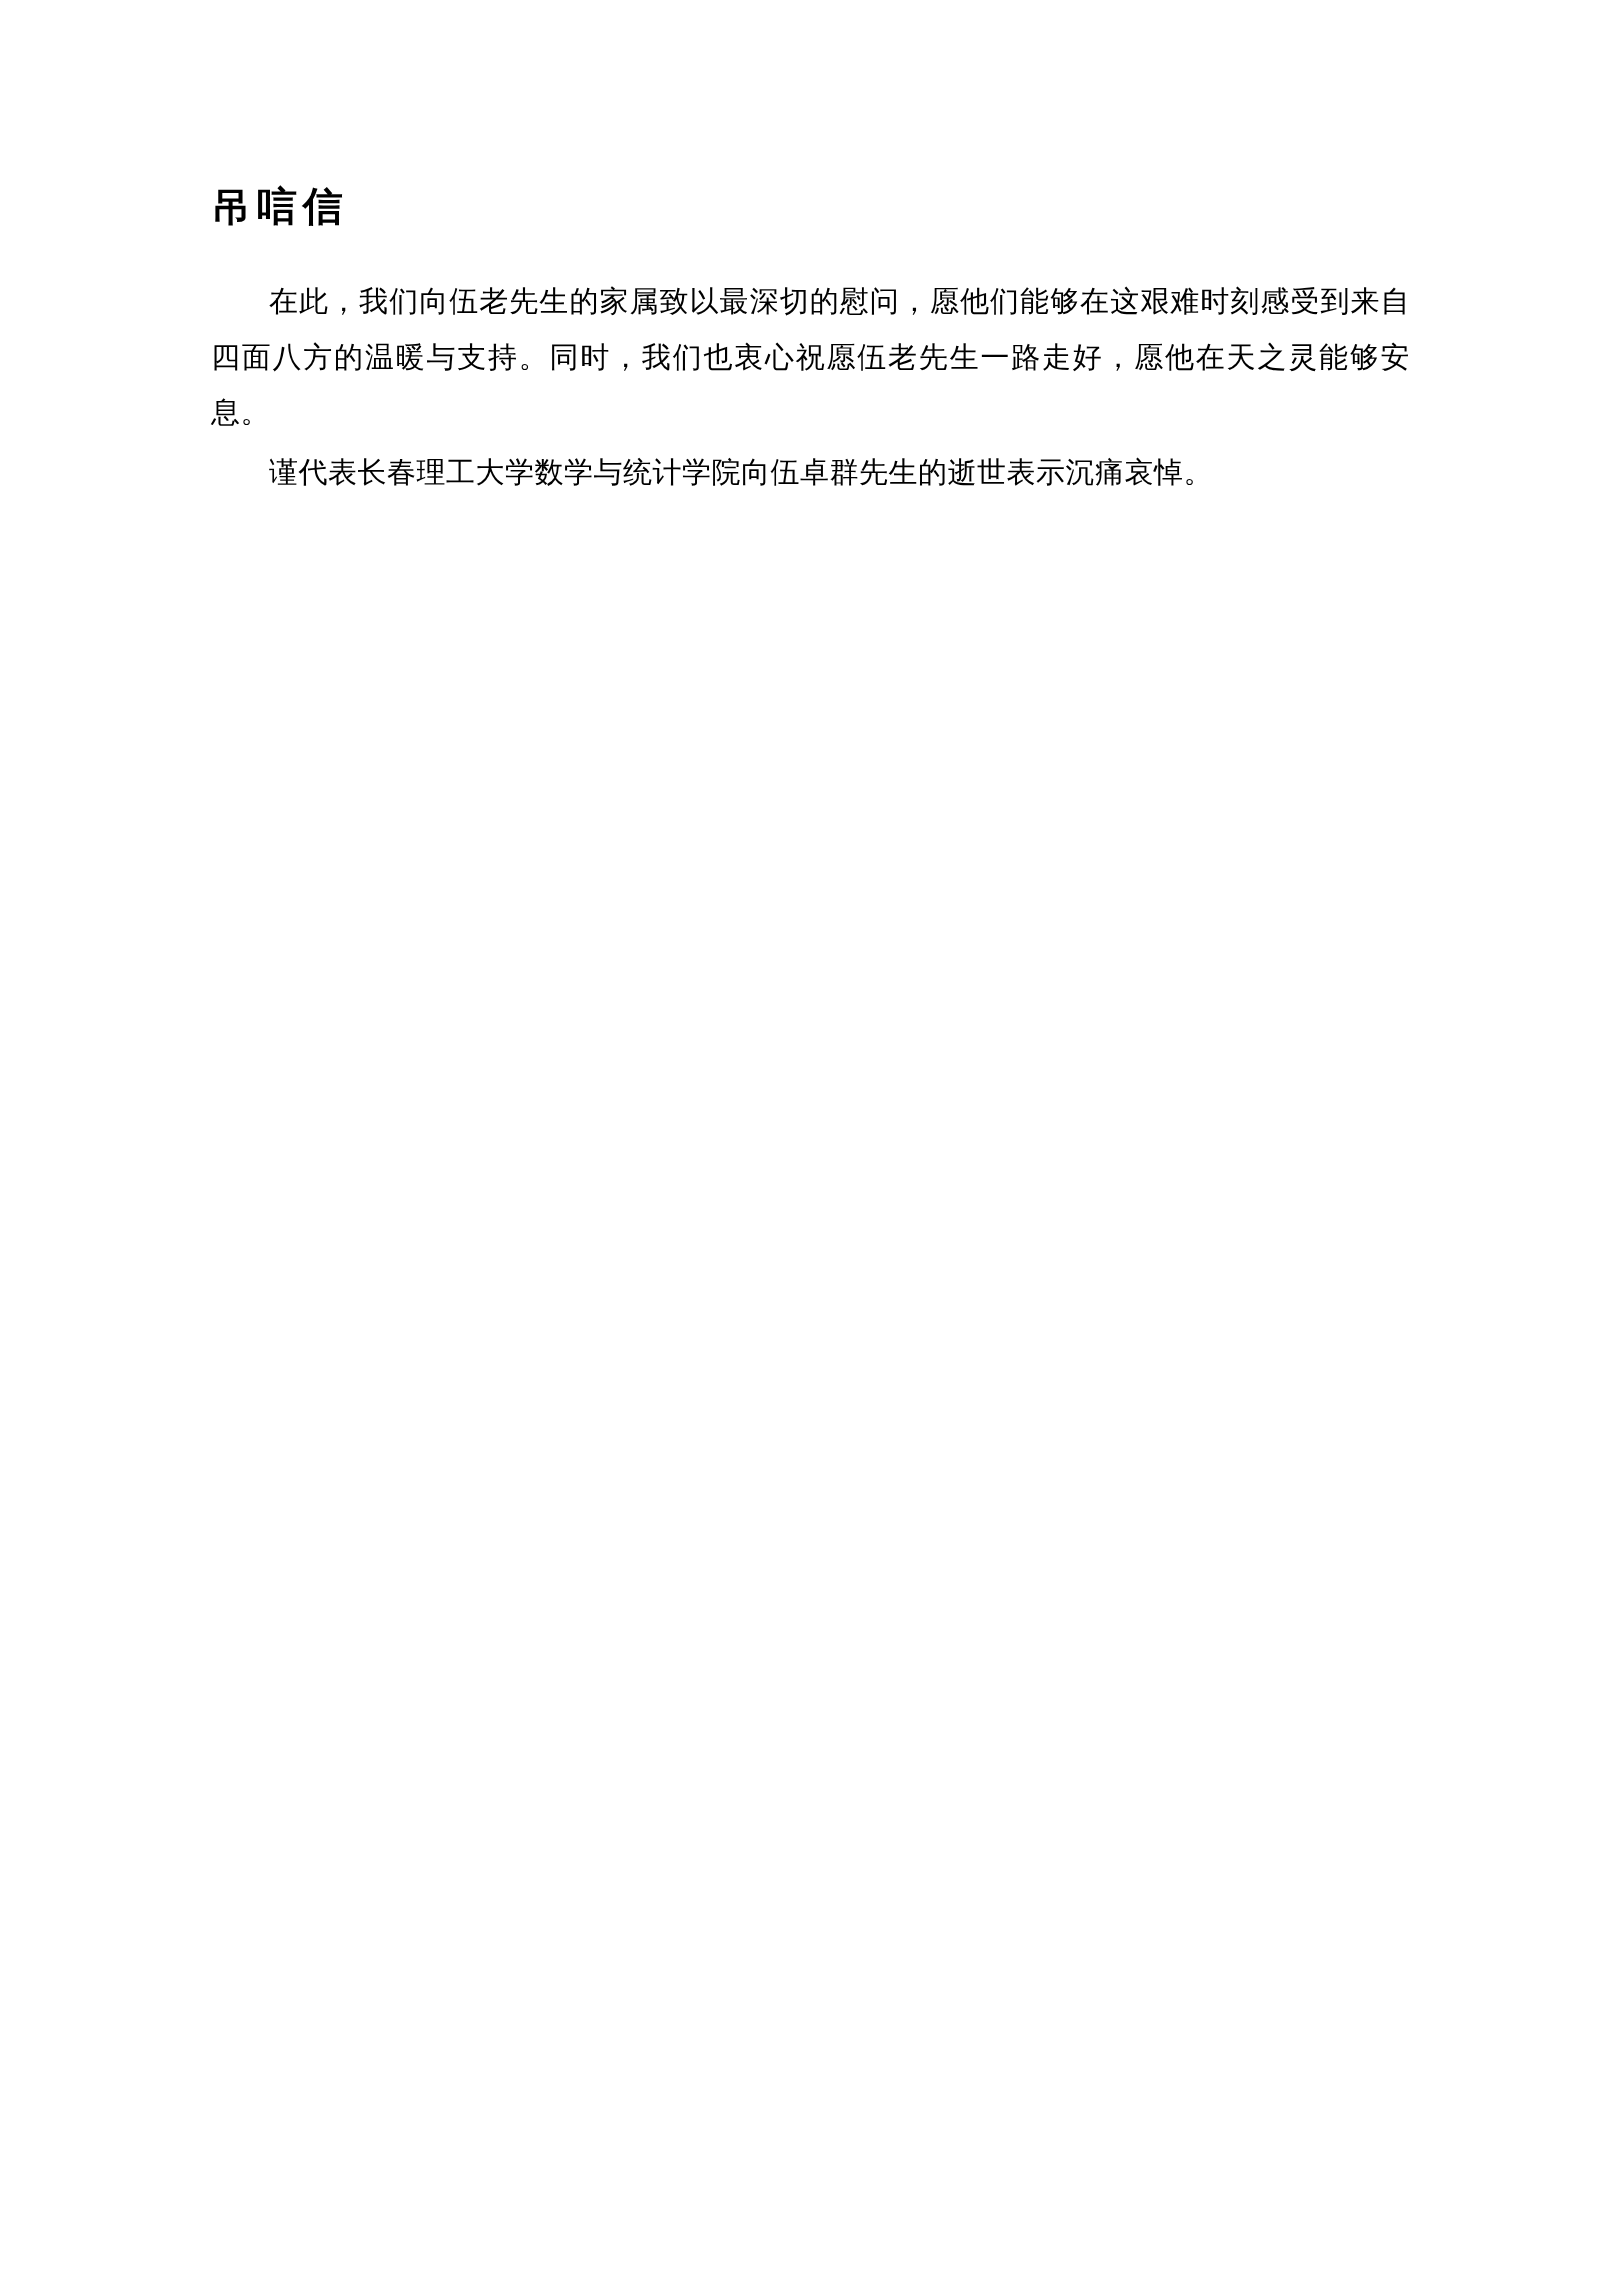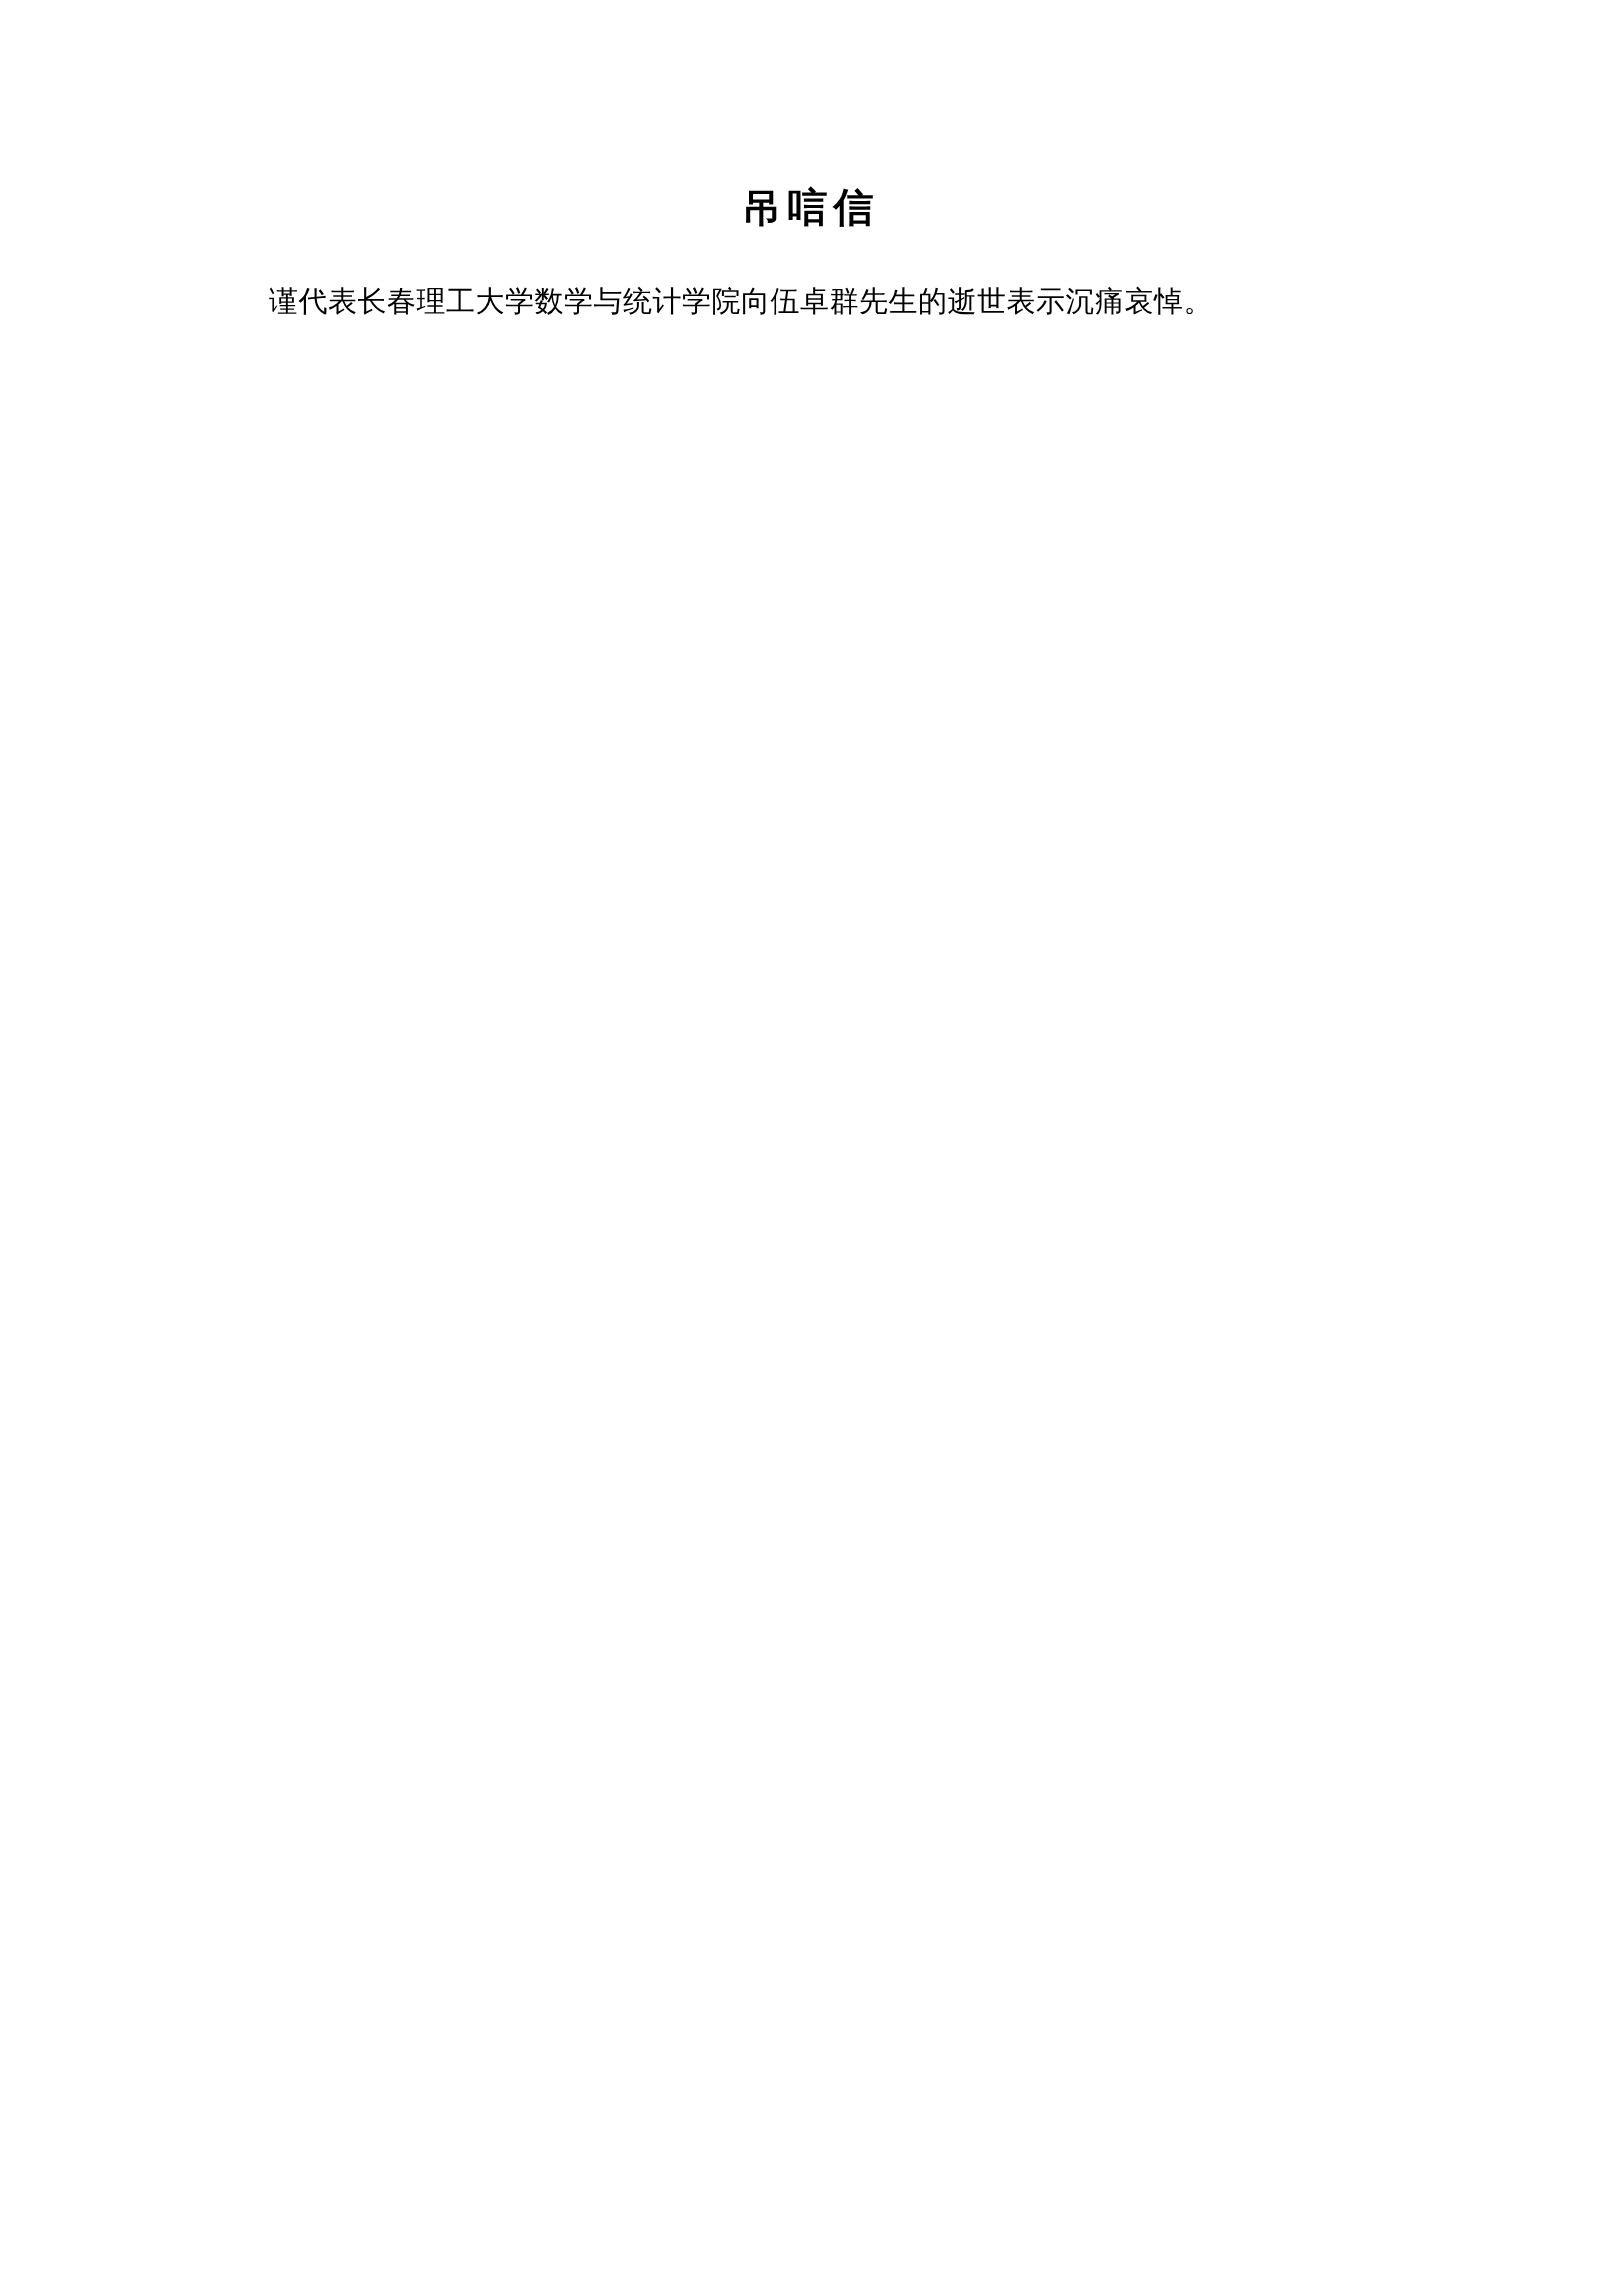--- a/index.html
+++ b/index.html
@@ -16,42 +16,42 @@
   }
   .page {
     position: relative;
     width: 1621px;
     height: 2293px;
     box-sizing: border-box;
     padding: 181px 211px 0 211px;
     background: #ffffff;
   }
   .doc-title {
-    text-align: center;
     font-size: 40px;
     font-weight: 700;
     letter-spacing: 5.9px;
     margin: 0 0 41px 0;
     line-height: 1.3;
-    font-family: Liberation Sans, sans-serif;
+    font-family: Liberation Serif, serif;
   }
   .body-text {
     font-size: 29px;
     line-height: 1.92;
     text-align: justify;
     text-justify: inter-ideograph;
     letter-spacing: 0.5px;
   }
   .body-text p {
     margin: 0 0 3.9px 0;
     text-indent: 2em;
   }
 </style>
 </head>
 <body>
 
 <div class="page">
   <h1 class="doc-title">吊唁信</h1>
   <div class="body-text">
+    <p>在此，我们向伍老先生的家属致以最深切的慰问，愿他们能够在这艰难时刻感受到来自四面八方的温暖与支持。同时，我们也衷心祝愿伍老先生一路走好，愿他在天之灵能够安息。</p>
     <p>谨代表长春理工大学数学与统计学院向伍卓群先生的逝世表示沉痛哀悼。</p>
   </div>
 </div>
 
 
 </body></html>

